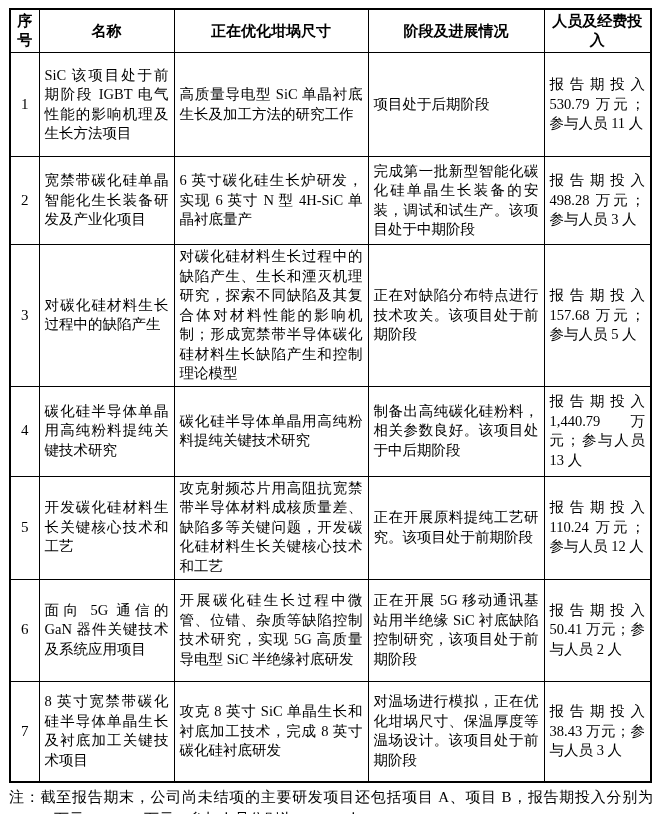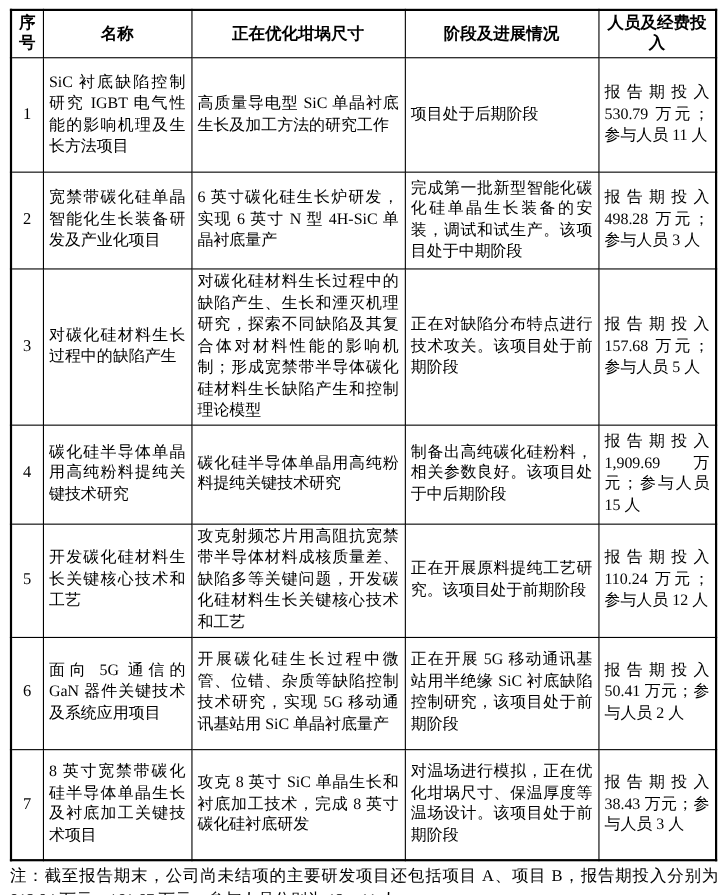--- a/index.html
+++ b/index.html
@@ -79,21 +79,21 @@
         <th>序号</th>
         <th>名称</th>
         <th>正在优化坩埚尺寸</th>
         <th>阶段及进展情况</th>
         <th>人员及经费投入</th>
       </tr>
     </thead>
     <tbody>
       <tr class="r0">
         <td class="cell-no">1</td>
-        <td>SiC 衬底缺陷控制研究 IGBT 电气性能的影响机理及生长方法项目</td>
+        <td>SiC 该项目处于前期阶段 IGBT 电气性能的影响机理及生长方法项目</td>
         <td>高质量导电型 SiC 单晶衬底生长及加工方法的研究工作</td>
         <td>项目处于后期阶段</td>
         <td>报告期投入 530.79 万元；参与人员 11 人</td>
       </tr>
       <tr class="r1">
         <td class="cell-no">2</td>
         <td>宽禁带碳化硅单晶智能化生长装备研发及产业化项目</td>
         <td>6 英寸碳化硅生长炉研发，实现 6 英寸 N 型 4H-SiC 单晶衬底量产</td>
         <td>完成第一批新型智能化碳化硅单晶生长装备的安装，调试和试生产。该项目处于中期阶段</td>
         <td>报告期投入 498.28 万元；参与人员 3 人</td>
@@ -103,33 +103,33 @@
         <td>对碳化硅材料生长过程中的缺陷产生</td>
         <td>对碳化硅材料生长过程中的缺陷产生、生长和湮灭机理研究，探索不同缺陷及其复合体对材料性能的影响机制；形成宽禁带半导体碳化硅材料生长缺陷产生和控制理论模型</td>
         <td>正在对缺陷分布特点进行技术攻关。该项目处于前期阶段</td>
         <td>报告期投入 157.68 万元；参与人员 5 人</td>
       </tr>
       <tr class="r3">
         <td class="cell-no">4</td>
         <td>碳化硅半导体单晶用高纯粉料提纯关键技术研究</td>
         <td>碳化硅半导体单晶用高纯粉料提纯关键技术研究</td>
         <td>制备出高纯碳化硅粉料，相关参数良好。该项目处于中后期阶段</td>
-        <td>报告期投入 1,909.69 万元；参与人员 15 人</td>
+        <td>报告期投入 1,440.79 万元；参与人员 13 人</td>
       </tr>
       <tr class="r4">
         <td class="cell-no">5</td>
         <td>开发碳化硅材料生长关键核心技术和工艺</td>
         <td>攻克射频芯片用高阻抗宽禁带半导体材料成核质量差、缺陷多等关键问题，开发碳化硅材料生长关键核心技术和工艺</td>
         <td>正在开展原料提纯工艺研究。该项目处于前期阶段</td>
         <td>报告期投入 110.24 万元；参与人员 12 人</td>
       </tr>
       <tr class="r5">
         <td class="cell-no">6</td>
         <td>面向 5G 通信的 GaN 器件关键技术及系统应用项目</td>
-        <td>开展碳化硅生长过程中微管、位错、杂质等缺陷控制技术研究，实现 5G 移动通讯基站用 SiC 单晶衬底量产</td>
+        <td>开展碳化硅生长过程中微管、位错、杂质等缺陷控制技术研究，实现 5G 高质量导电型 SiC 半绝缘衬底研发</td>
         <td>正在开展 5G 移动通讯基站用半绝缘 SiC 衬底缺陷控制研究，该项目处于前期阶段</td>
         <td>报告期投入 50.41 万元；参与人员 2 人</td>
       </tr>
       <tr class="r6">
         <td class="cell-no">7</td>
         <td>8 英寸宽禁带碳化硅半导体单晶生长及衬底加工关键技术项目</td>
         <td>攻克 8 英寸 SiC 单晶生长和衬底加工技术，完成 8 英寸碳化硅衬底研发</td>
         <td>对温场进行模拟，正在优化坩埚尺寸、保温厚度等温场设计。该项目处于前期阶段</td>
         <td>报告期投入 38.43 万元；参与人员 3 人</td>
       </tr>

